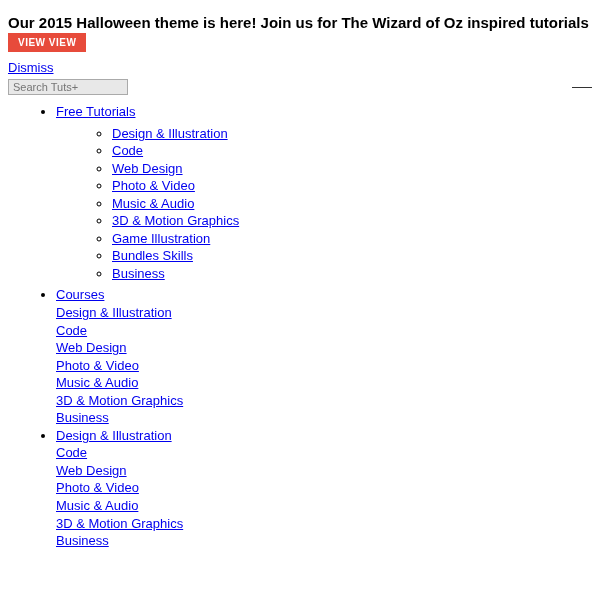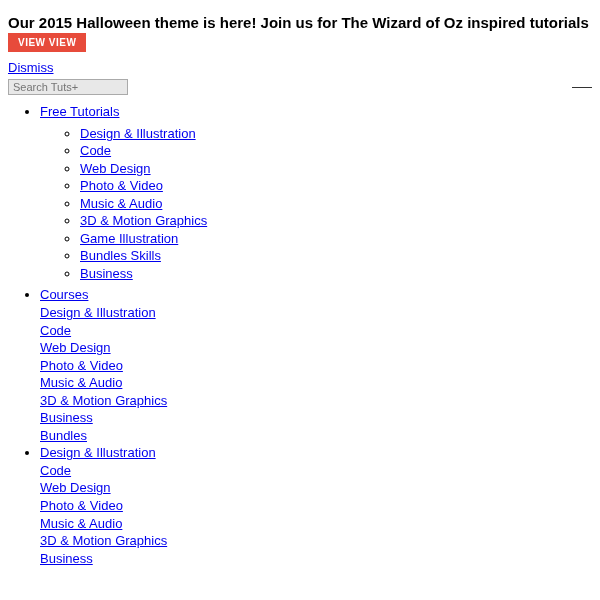--- a/index.html
+++ b/index.html
@@ -34,21 +34,21 @@
     .search-row { padding: 0 8px 4px 8px; display: flex; align-items: center; gap: 6px; justify-content: space-between; }
     .search-input {
       border: 1px solid #aaa;
       background: #e8e8e8;
       font-size: 11px;
       padding: 1px 4px;
       width: 120px;
       font-family: Arial, Helvetica, sans-serif;
     }
     .submit-stub { width: 20px; height: 3px; border-bottom: 1.5px solid #333; margin-top: -2px; }
-    ul { margin: 4px 0; padding-left: 40px; }
+    ul { margin: 4px 16px; padding-left: 40px; }
     li { margin: 0; padding: 0; line-height: 1.35; }
     .disc { list-style-type: disc; }
     .circle { list-style-type: circle; }
     .stack a { display: block; }
     .account-links { padding: 6px 8px 2px 8px; }
   </style>
 </head>
 <body>
 
 <div class="banner">
@@ -82,21 +82,20 @@
   </li>
   <li class="stack">
     <a>Courses</a>
     <a>Design &amp; Illustration</a>
     <a>Code</a>
     <a>Web Design</a>
     <a>Photo &amp; Video</a>
     <a>Music &amp; Audio</a>
     <a>3D &amp; Motion Graphics</a>
     <a>Business</a>
-    <a>Bundles</a>
   </li>
   <li class="stack">
     <a>Design &amp; Illustration</a>
     <a>Code</a>
     <a>Web Design</a>
     <a>Photo &amp; Video</a>
     <a>Music &amp; Audio</a>
     <a>3D &amp; Motion Graphics</a>
     <a>Business</a>
   </li>

